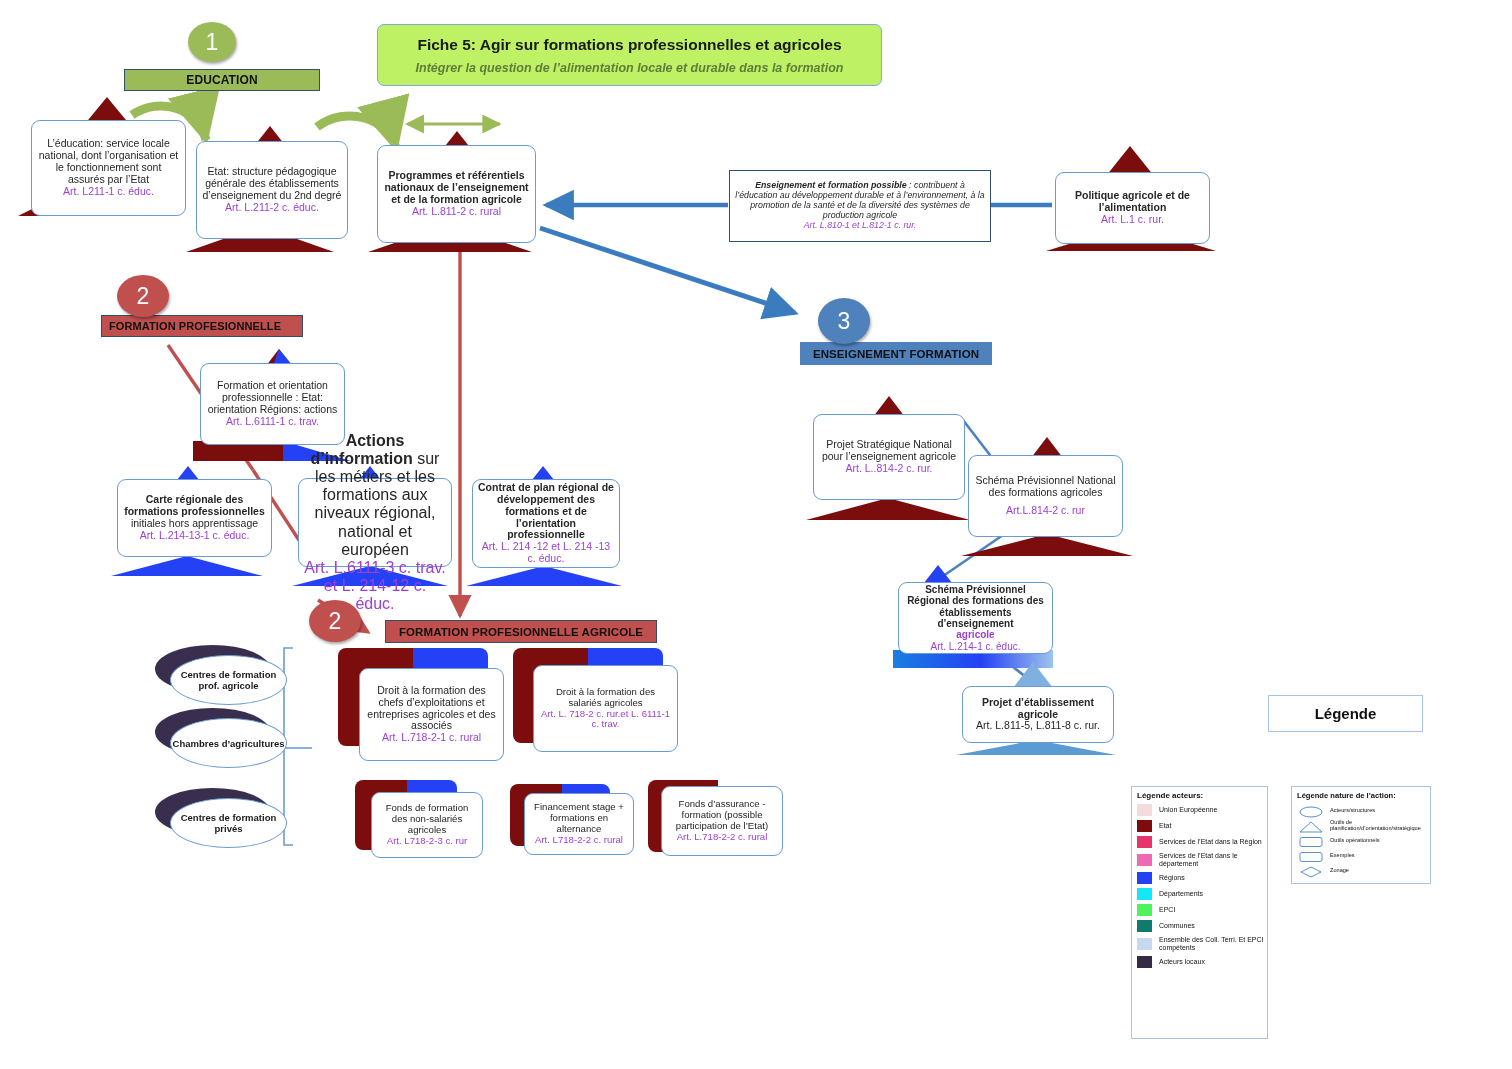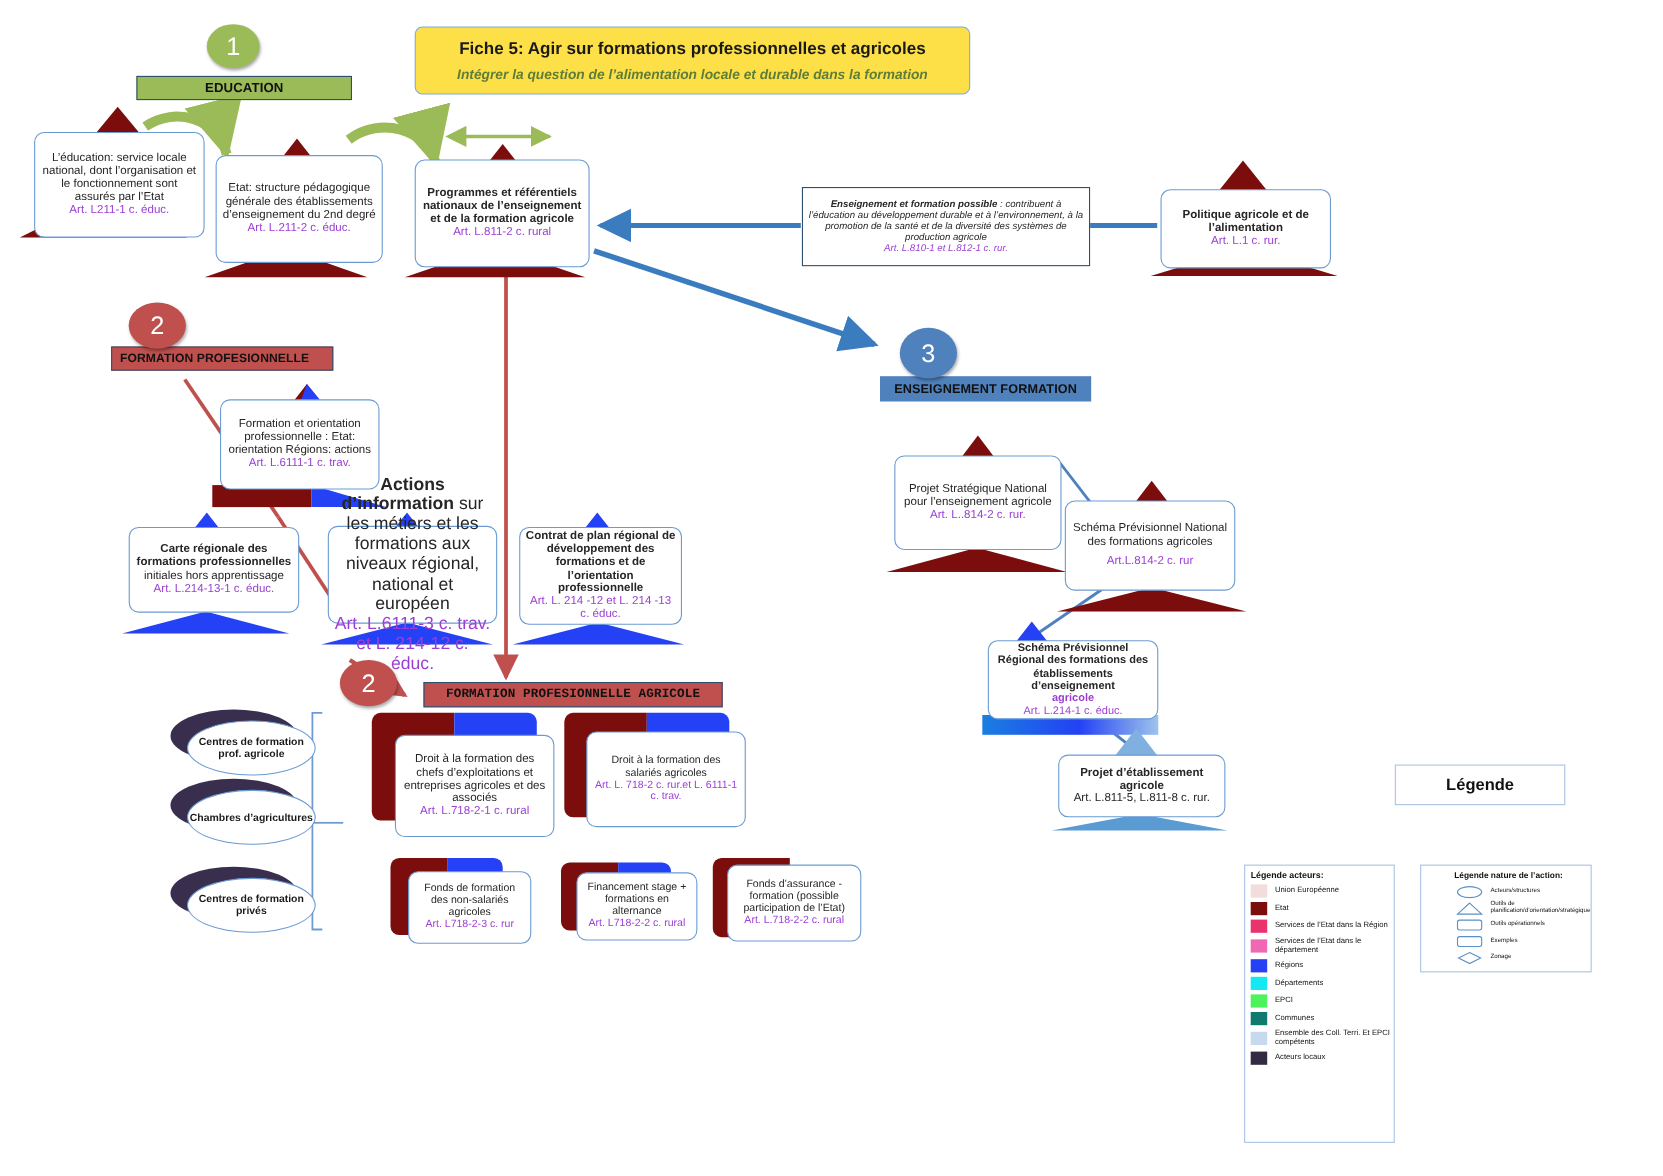--- a/index.html
+++ b/index.html
@@ -21,21 +21,21 @@
 
   
   .seclabel{position:absolute;box-sizing:border-box;border:1px solid #2f4f6f;display:flex;align-items:center;
             font-weight:bold;letter-spacing:.1px;color:#111;z-index:7;}
 
   
   .badge{position:absolute;border-radius:50%;display:flex;align-items:center;justify-content:center;
          color:#fff;font-size:23px;z-index:8;box-shadow:1px 2px 3px rgba(0,0,0,.35);}
 
   
-  .titlecard{position:absolute;box-sizing:border-box;border:1px solid #7fa9d8;border-radius:7px;background:#fde047;
+  .titlecard{position:absolute;box-sizing:border-box;border:1px solid #7fa9d8;border-radius:7px;background:#bef264;
              display:flex;flex-direction:column;align-items:center;justify-content:center;z-index:7;}
   .titlecard .t1{font-weight:bold;font-size:15.5px;color:#1a1a1a;}
   .titlecard .t2{font-style:italic;font-weight:bold;font-size:12.5px;color:#5f7d3a;margin-top:7px;}
 
   
   .ell{position:absolute;border-radius:50%;border:1px solid #6b9bd2;background:#fff;display:flex;
        align-items:center;justify-content:center;text-align:center;font-weight:bold;font-size:9.5px;color:#1a1a1a;z-index:6;}
   .ellshadow{position:absolute;border-radius:50%;background:#3a2e4f;z-index:5;}
 
   
@@ -246,21 +246,21 @@
   <div class="node bold" style="left:962px;top:686px;width:152px;height:57px;font-size:10.5px;">
     <div class="txt">
       <span>Projet d’établissement agricole</span>
       <span style="font-weight:normal;display:block">Art. L.811-5, L.811-8 c. rur.</span>
     </div>
   </div>
 
   <div class="badge" style="left:309px;top:600px;width:52px;height:42px;background:#c0504d;">
     <span>2</span>
   </div>
-  <div class="seclabel" style="left:385px;top:620px;width:272px;height:23px;background:#c0504d;justify-content:center;font-size:11.5px;font-family:Liberation Mono, monospace;">
+  <div class="seclabel" style="left:385px;top:620px;width:272px;height:23px;background:#c0504d;justify-content:center;font-size:11.5px;">
     <span>FORMATION PROFESIONNELLE AGRICOLE</span>
   </div>
 
   <div class="ellshadow" style="left:155px;top:645px;width:115px;height:48px;"></div>
   <div class="ell" style="left:170px;top:655px;width:115px;height:48px;">
     <span>Centres de formation prof. agricole</span>
   </div>
   <div class="ellshadow" style="left:155px;top:708px;width:115px;height:48px;"></div>
   <div class="ell" style="left:170px;top:718px;width:115px;height:48px;">
     <span>Chambres d’agricultures</span>
@@ -357,21 +357,21 @@
           <div class="legsw" style="background: rgb(199, 217, 239);"></div>
           <div class="legtxt">Ensemble des Coll. Terri. Et EPCI compétents</div>
         </div>
         <div class="legrow">
           <div class="legsw" style="background: rgb(51, 42, 68);"></div>
           <div class="legtxt">Acteurs locaux</div>
         </div>
       </div>
   </div>
 
-  <div class="legpanel" style="left:1291px;top:786px;width:156px;height:98px;padding-left:25px;">
+  <div class="legpanel" style="left:1291px;top:786px;width:140px;height:98px;">
     <div class="legtitle" style="font-size:7.6px;">Légende nature de l’action:</div>
     <div id="legend-nature-rows">
         <div class="legrow2">
           <span class="shp"><svg width="26" height="12" viewBox="0 0 26 12">
               <ellipse cx="13" cy="6" rx="11" ry="5" fill="#fff" stroke="#5a8fc7" stroke-width="1"></ellipse>
             </svg></span>
           <span class="legtxt2">Acteurs/structures</span>
         </div>
         <div class="legrow2">
           <span class="shp"><svg width="26" height="12" viewBox="0 0 26 12">

